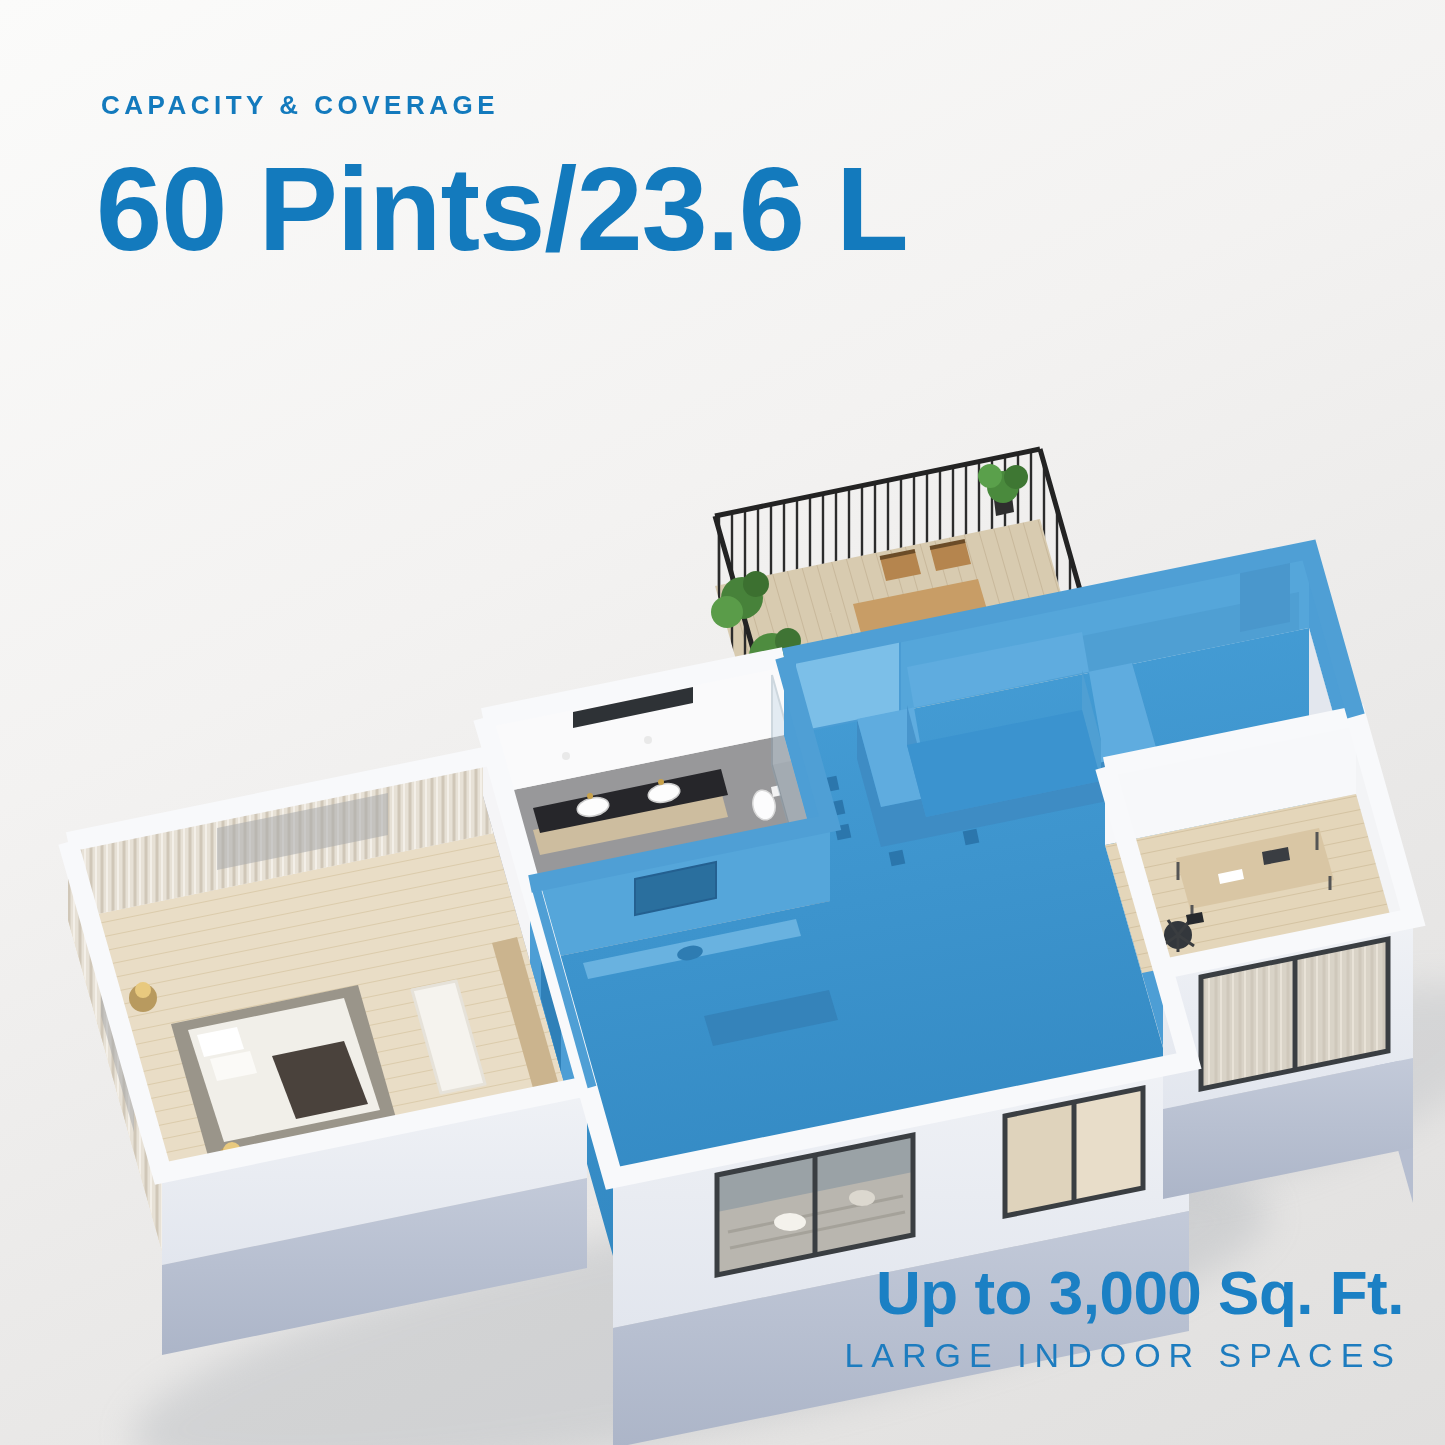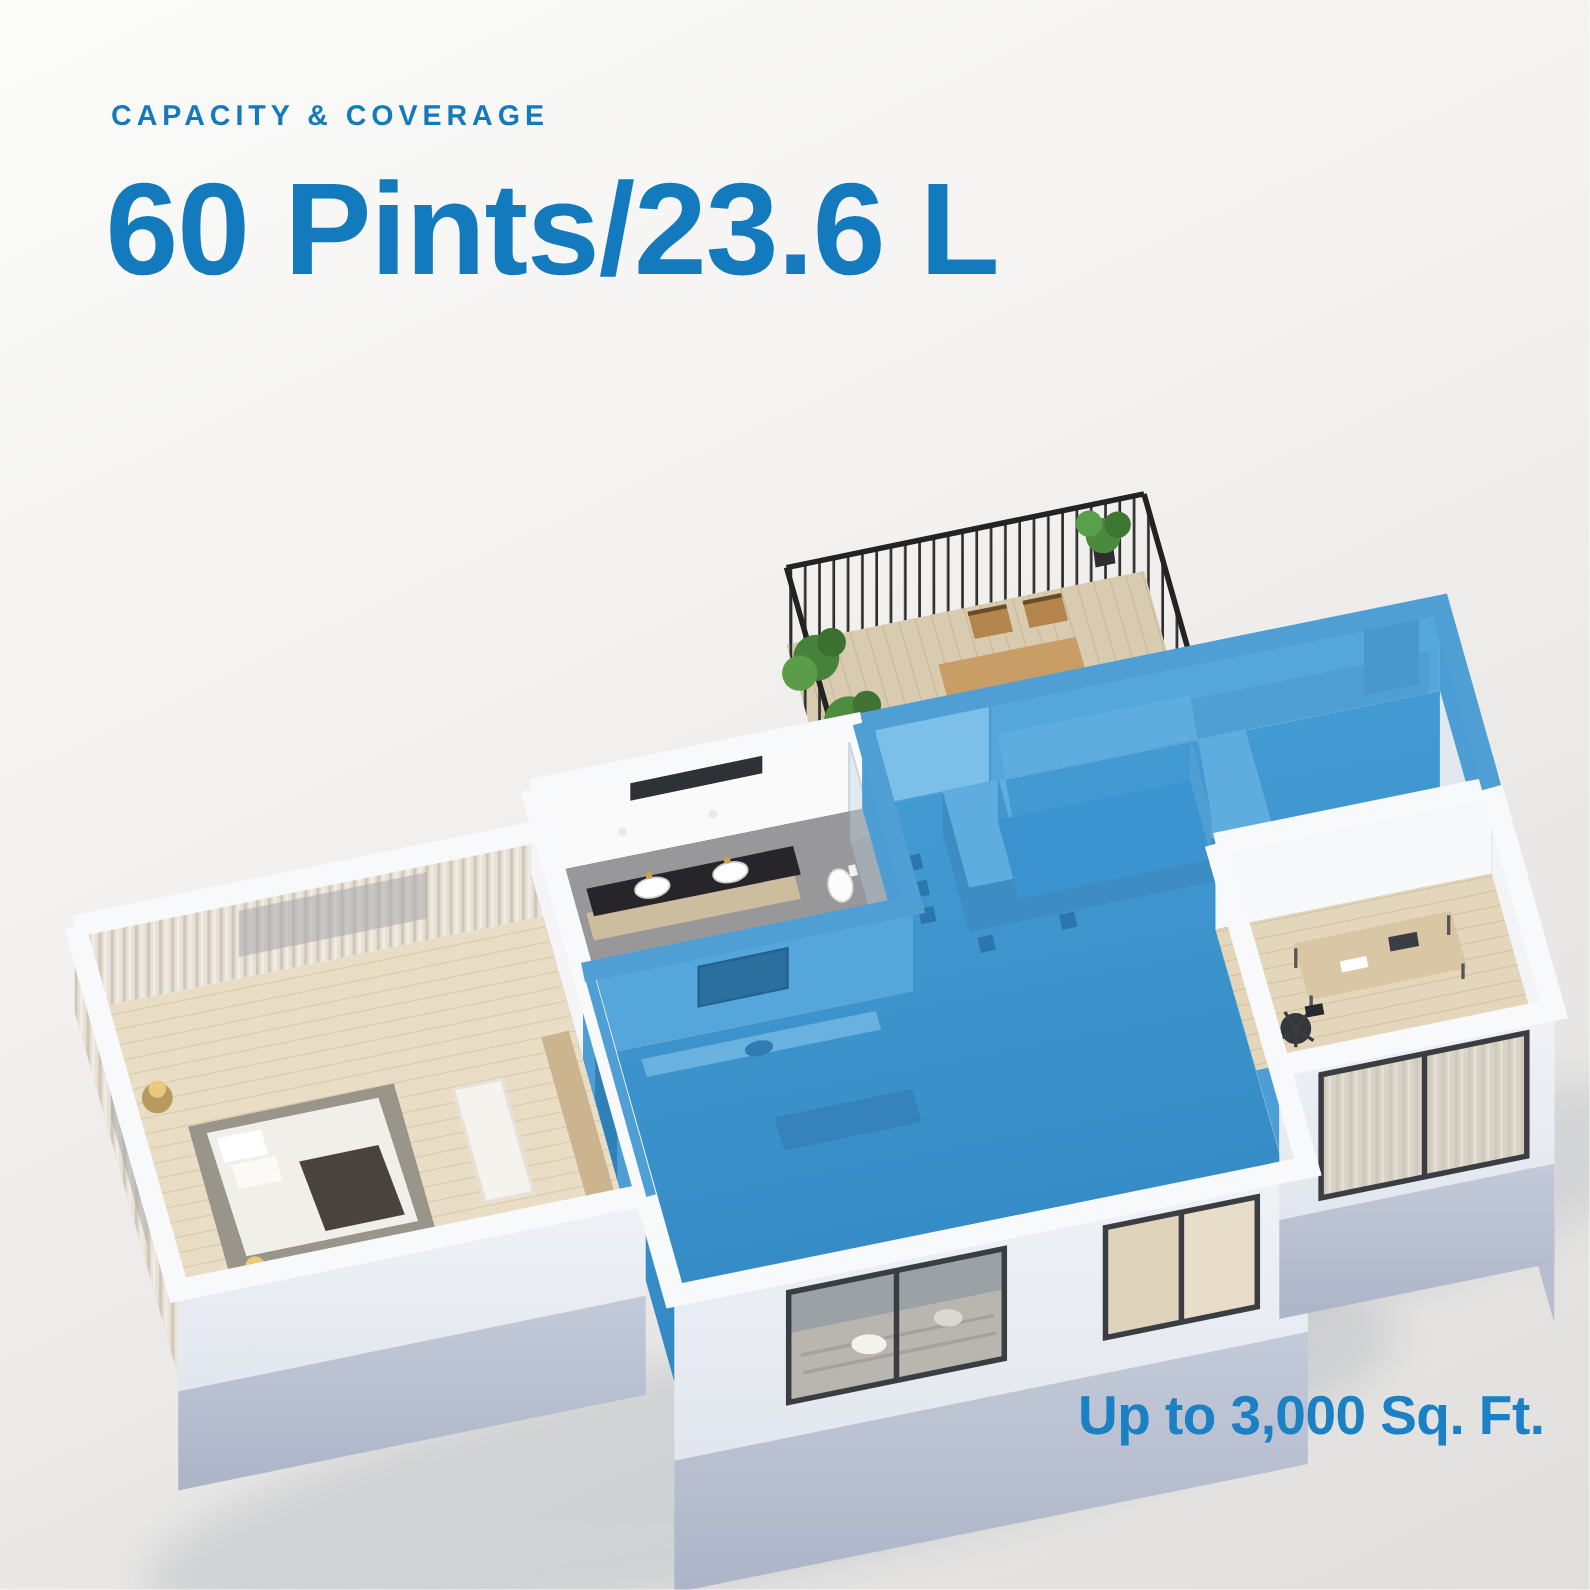--- a/index.html
+++ b/index.html
@@ -17,21 +17,21 @@
   }
   .headline{
     position:absolute;left:96px;top:149px;margin:0;
     font-size:119px;font-weight:bold;letter-spacing:-1px;
     color:#137ABD;line-height:1;
   }
   .footer-block{
     position:absolute;right:41px;top:1262px;text-align:right;
   }
   .coverage{
-    margin:0;font-size:50px;font-weight:bold;letter-spacing:-0.5px;
+    margin:0;font-size:62px;font-weight:bold;letter-spacing:-0.5px;
     color:#1B80C4;line-height:1;
   }
   .coverage-sub{
     margin:14px 2px 0 0;font-size:34px;font-weight:normal;letter-spacing:8px;
     color:#1D7CBF;line-height:1;
   }
   svg{position:absolute;left:0;top:0;}
 </style>
 </head>
 <body>
@@ -272,15 +272,16 @@
       <path d="M784,657 L1309,550 L1356,716 M784,657 L830,823 L530,884" fill="none" stroke="#4f9fd5" stroke-width="18"></path>
       <path d="M537,891 L592,1087" fill="none" stroke="#4f9fd5" stroke-width="9"></path>
     </g>
   </svg>
 
   <div class="eyebrow">CAPACITY &amp; COVERAGE</div>
   <h1 class="headline">60 Pints/23.6 L</h1>
 
   <div class="footer-block">
     <p class="coverage">Up to 3,000 Sq. Ft.</p>
+    <p class="coverage-sub">LARGE INDOOR SPACES</p>
   </div>
 
 </div>
 
 </body></html>

